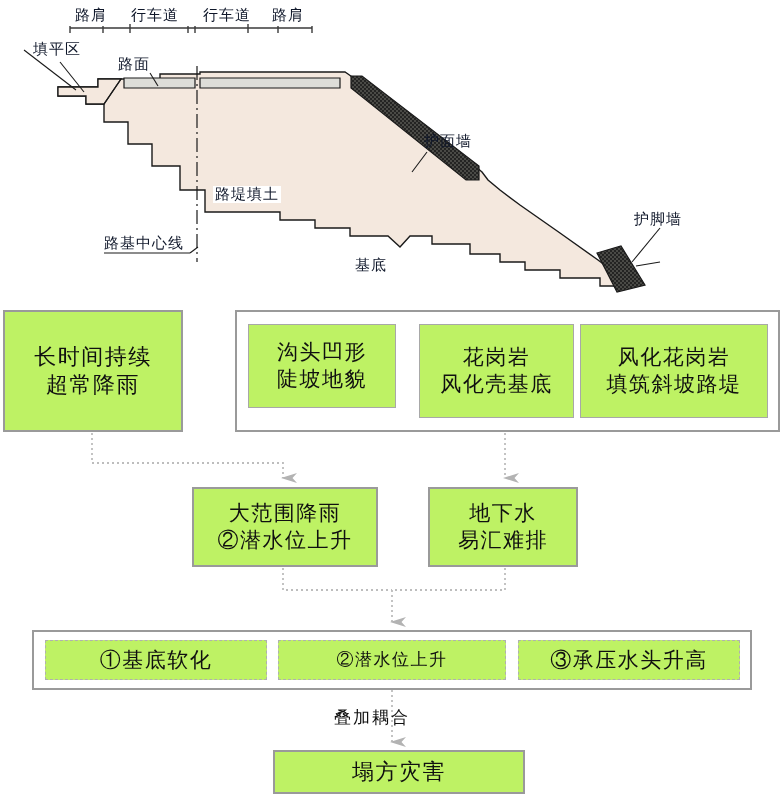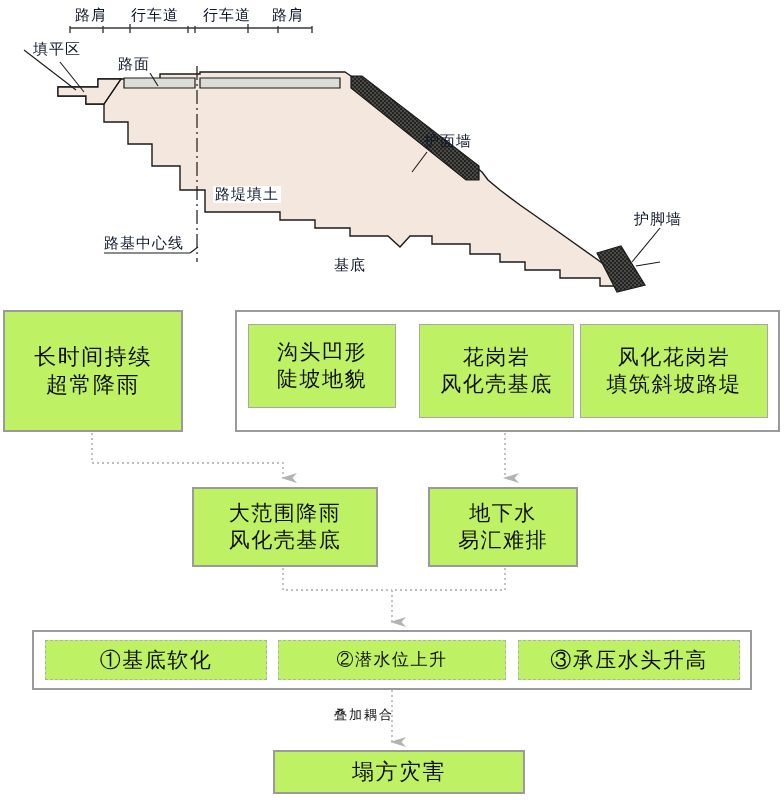--- a/index.html
+++ b/index.html
@@ -66,21 +66,21 @@
     border: 2px solid #9a9a9a;
     background: #ffffff;
   }
   .flow-text {
     display: block;
     white-space: pre-line;
   }
   .edge-label {
     position: absolute;
     font-family: "Liberation Serif", "DejaVu Serif", serif;
-    font-size: 13px;
+    font-size: 17px;
     color: #111111;
     letter-spacing: 2px;
     white-space: nowrap;
   }
 </style>
 </head>
 <body>
 
 <div id="diagram-root">
 
@@ -192,21 +192,21 @@
   <div class="cs-label" style="left:131px; top:8px;">行车道</div>
   <div class="cs-label" style="left:203px; top:8px;">行车道</div>
   <div class="cs-label" style="left:272px; top:8px;">路肩</div>
 
   <div class="cs-label" style="left:33px; top:42px;">填平区</div>
   <div class="cs-label" style="left:118px; top:57px;">路面</div>
   <div class="cs-label bg" style="left:213px; top:142px;margin-top:44px;">路堤填土</div>
   <div class="cs-label" style="left:424px; top:134px;">护面墙</div>
   <div class="cs-label" style="left:634px; top:212px;">护脚墙</div>
   <div class="cs-label" style="left:104px; top:236px;">路基中心线</div>
-  <div class="cs-label" style="left:334px; top:258px;">基底</div>
+  <div class="cs-label" style="left:355px; top:258px;">基底</div>
 
   <svg class="layer" viewBox="0 0 784 800">
     <g stroke="#bdbdbd" stroke-width="1.8" fill="none" stroke-dasharray="2 3">
 
       <path d="M 92,433 L 92,463 L 283,463 L 283,478" marker-end="url(#flowArrow)"></path>
 
       <path d="M 505,433 L 505,478" marker-end="url(#flowArrow)"></path>
 
       <path d="M 283,568 L 283,590 L 392,590"></path>
 
@@ -240,21 +240,21 @@
 风化壳基底</span>
   </div>
 
   <div class="flow-box inner" style="left:580px; top:324px; width:188px; height:94px; font-size:21px;">
     <span class="flow-text">风化花岗岩
 填筑斜坡路堤</span>
   </div>
 
   <div class="flow-box" style="left:192px; top:487px; width:186px; height:80px; font-size:21px;">
     <span class="flow-text">大范围降雨
-风化壳基底</span>
+②潜水位上升</span>
   </div>
 
   <div class="flow-box" style="left:428px; top:487px; width:150px; height:80px; font-size:21px;">
     <span class="flow-text">地下水
 易汇难排</span>
   </div>
 
   <div class="group-box" style="left:32px; top:630px; width:720px; height:60px;"></div>
 
   <div class="flow-box dashed" style="left:45px; top:640px; width:222px; height:40px; font-size:21px;">

